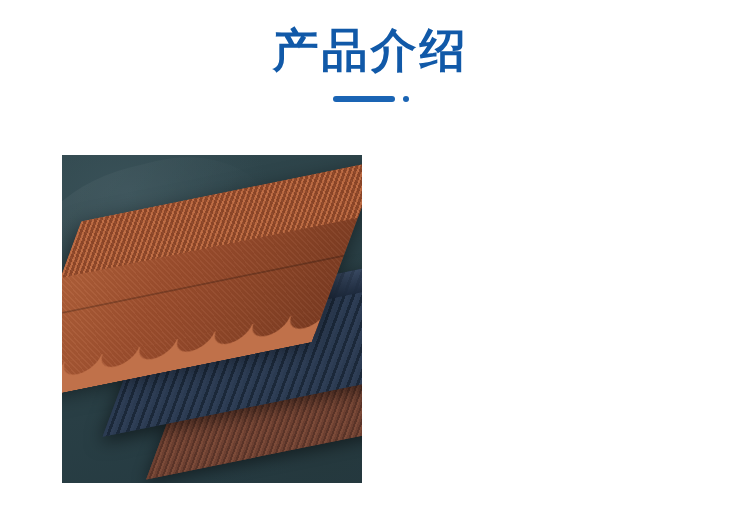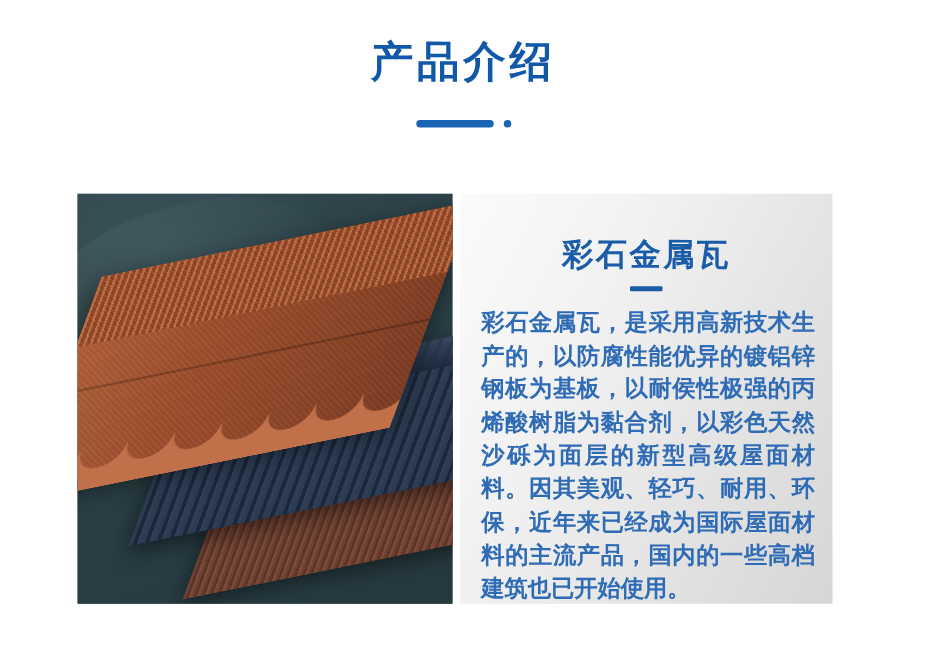--- a/index.html
+++ b/index.html
@@ -23,21 +23,21 @@
     top: 0;
     width: 741px;
     height: 140px;
   }
   .page-title {
     position: absolute;
     left: 0;
     top: 22px;
     width: 741px;
     text-align: center;
-    font-size: 34px;
+    font-size: 46px;
     font-weight: bold;
     letter-spacing: 3px;
     color: #1159a8;
     line-height: 56px;
     white-space: nowrap;
   }
   .title-divider {
     position: absolute;
     left: 0;
     top: 92px;
@@ -268,19 +268,14 @@
       </div>
       <div class="tile tile-rust">
         <div class="tile-rust-comb"></div>
         <div class="tile-rust-grain"></div>
         <div class="tile-rust-step"></div>
         <div class="tile-rust-wave"></div>
       </div>
     </div>
   </div>
 
-  <div class="info-panel">
-    <h2 class="panel-heading">彩石金属瓦</h2>
-    <div class="panel-heading-rule"></div>
-    <p class="panel-body">彩石金属瓦，是采用高新技术生产的，以防腐性能优异的镀铝锌钢板为基板，以耐侯性极强的丙烯酸树脂为黏合剂，以彩色天然沙砾为面层的新型高级屋面材料。因其美观、轻巧、耐用、环保，近年来已经成为国际屋面材料的主流产品，国内的一些高档建筑也已开始使用。</p>
-  </div>
 
 </div>
 
 </body></html>

